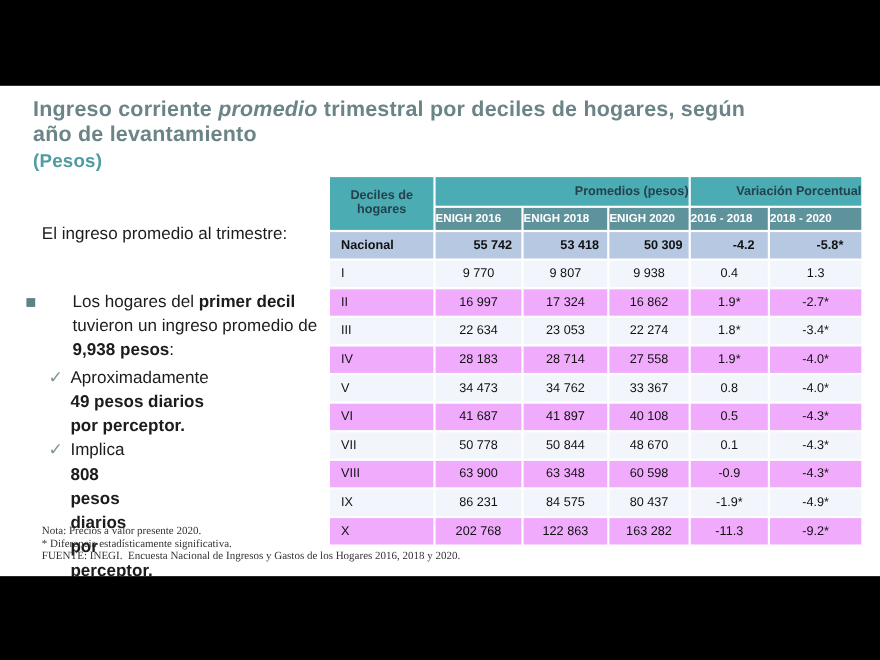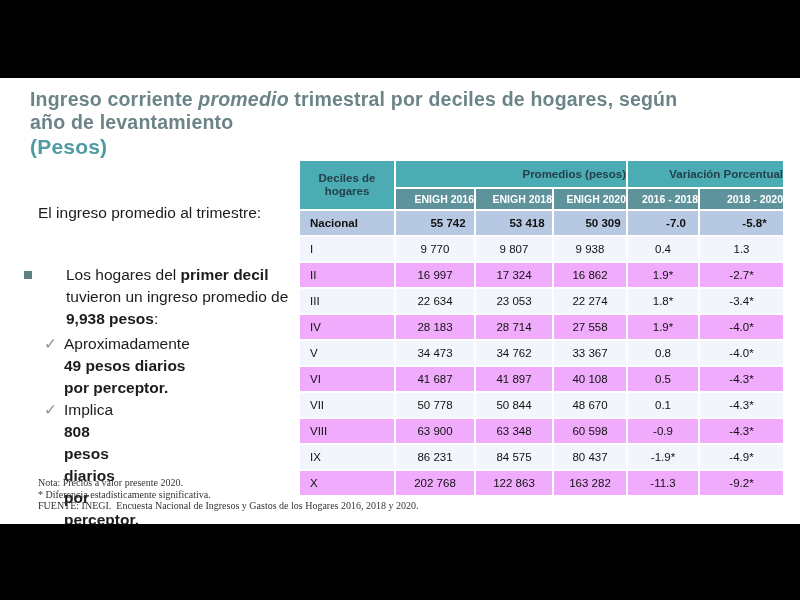--- a/index.html
+++ b/index.html
@@ -8,21 +8,21 @@
     background:#000;font-family:"Liberation Sans",sans-serif;
   }
   .bar{position:absolute;left:0;width:800px;background:#000;}
   .bar.top{top:0;height:78px;}
   .bar.bottom{top:524px;height:76px;}
   .slide{position:absolute;top:78px;left:0;width:800px;height:446px;background:#ffffff;}
 
   
   .title{position:absolute;left:30px;top:10px;width:730px;
     color:#6B8487;font-weight:bold;font-size:19.5px;line-height:23px;letter-spacing:.2px;}
-  .t-pesos{color:#4E9BA1;font-size:21px;line-height:17px;margin-top:4px;}
+  .t-pesos{color:#4E9BA1;font-size:17px;line-height:17px;margin-top:4px;}
 
   
   .left-col{position:absolute;left:22px;top:108px;width:278px;color:#1c1c1c;
     font-size:15.5px;line-height:21px;}
   .intro{margin:16px;}
   .bullet{display:flex;line-height:22px;}
   .bullet.b1{margin-top:41px;gap:24px;}
   .bullet.b2{margin-top:4px;}
   .sq{flex:none;width:8px;height:8px;background:#5E8284;margin:7px 10px 0 2px;}
   .check{display:flex;margin-left:22px;line-height:22px;}
@@ -32,21 +32,21 @@
   .bt{display:block;}
 
   
   .tbl{position:absolute;left:298px;top:81px;border-collapse:separate;border-spacing:2px;
     font-size:11.5px;table-layout:fixed;}
   .tbl th,.tbl td{padding:0;overflow:hidden;}
   .c0{width:94px;}.c1{width:78px;}.c2{width:76px;}.c3{width:72px;}.c4{width:70px;}.c5{width:83px;}
   .corner{background:#4BACB4;color:#24414C;font-weight:bold;text-align:center;
     font-size:11.5px;line-height:13px;}
   .grp{background:#4BACB4;color:#24414C;font-weight:bold;height:26px;text-align:right;font-size:11.5px;}
-  .sub{background:#5E939B;color:#ffffff;font-weight:bold;height:20px;text-align:right;font-size:10.5px;}
+  .sub{background:#5E939B;color:#ffffff;font-weight:bold;height:20px;text-align:left;font-size:10.5px;}
   .tbl td{height:24px;text-align:center;color:#111;white-space:nowrap;}
   .tbl td.lbl{text-align:left;padding-left:10px;}
   tr.nac td{background:#B7C8E2;font-weight:bold;padding-left:26px;}
   tr.band td{background:#f0abfc;}
   tr.lt td{background:#F2F5FB;}
 
   
   .notes{position:absolute;left:38px;top:399px;font-size:10px;line-height:11.5px;color:#333;font-family:Liberation Serif, serif;}
 </style>
 </head>
@@ -102,21 +102,21 @@
       <th class="sub">ENIGH 2018</th>
       <th class="sub">ENIGH 2020</th>
       <th class="sub">2016 - 2018</th>
       <th class="sub">2018 - 2020</th>
     </tr>
     <tr class="nac">
       <td class="lbl">Nacional</td>
       <td>55 742</td>
       <td>53 418</td>
       <td>50 309</td>
-      <td>-7.0</td>
+      <td>-4.2</td>
       <td>-5.8*</td>
     </tr>
     <tr class="lt">
       <td class="lbl">I</td>
       <td>9 770</td>
       <td>9 807</td>
       <td>9 938</td>
       <td>0.4</td>
       <td>1.3</td>
     </tr>

